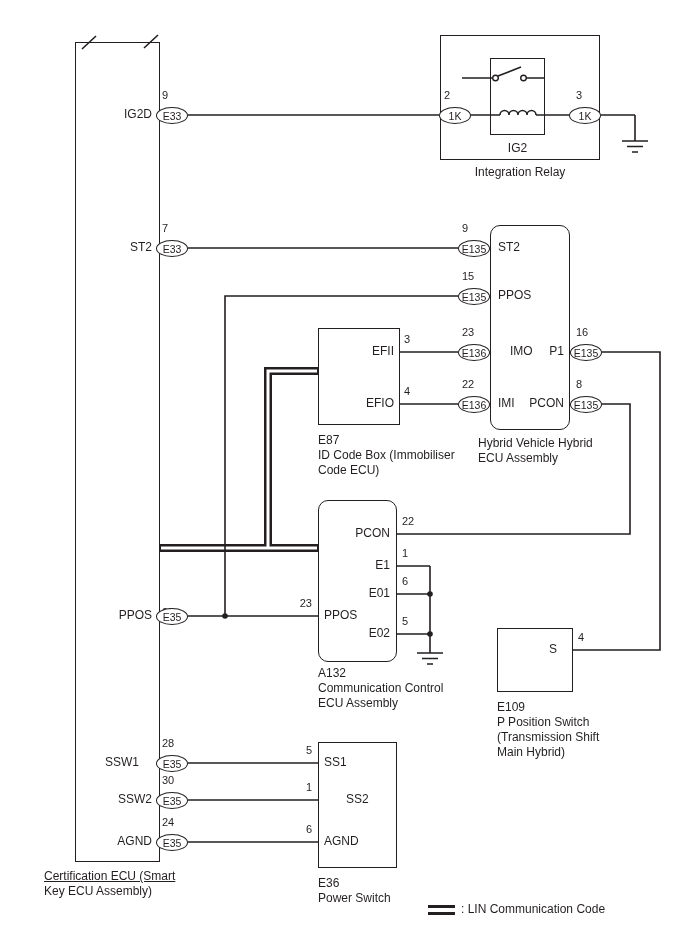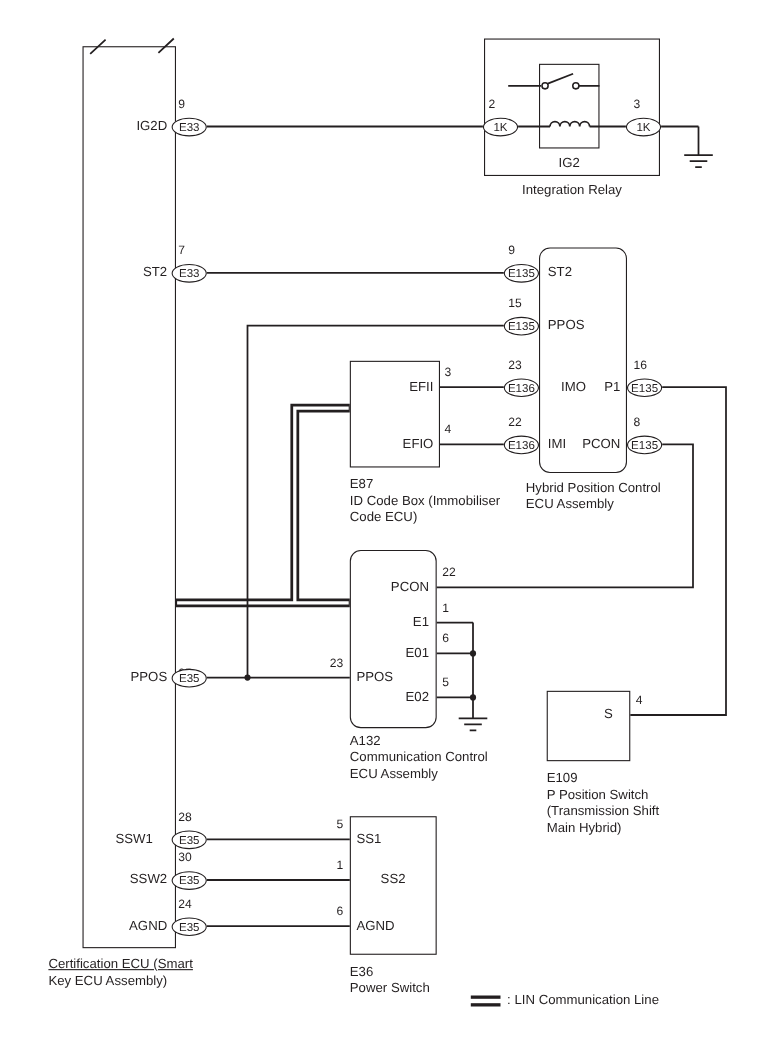--- a/index.html
+++ b/index.html
@@ -106,21 +106,21 @@
   <div class="num" style="left:576px;top:326px;">16</div>
   <div class="num" style="left:576px;top:378px;">8</div>
 
   <div class="oval" style="left:458px;top:240px;">E135</div>
   <div class="oval" style="left:458px;top:288px;">E135</div>
   <div class="oval" style="left:458px;top:344px;">E136</div>
   <div class="oval" style="left:458px;top:396px;">E136</div>
   <div class="oval" style="left:570px;top:344px;">E135</div>
   <div class="oval" style="left:570px;top:396px;">E135</div>
 
-  <div class="lbl" style="left:478px;top:436px;">Hybrid Position Control</div>
+  <div class="lbl" style="left:478px;top:436px;">Hybrid Vehicle Hybrid</div>
   <div class="lbl" style="left:478px;top:451px;">ECU Assembly</div>
 
   <div class="lbl tr" style="left:344px;top:344px;width:50px;">EFII</div>
   <div class="lbl tr" style="left:344px;top:396px;width:50px;">EFIO</div>
   <div class="num" style="left:404px;top:333px;">3</div>
   <div class="num" style="left:404px;top:385px;">4</div>
   <div class="lbl" style="left:318px;top:433px;">E87</div>
   <div class="lbl" style="left:318px;top:448px;">ID Code Box (Immobiliser</div>
   <div class="lbl" style="left:318px;top:463px;">Code ECU)</div>
 
@@ -148,15 +148,15 @@
   <div class="lbl" style="left:324px;top:755px;">SS1</div>
   <div class="lbl" style="left:324px;top:792px;margin-left:22px;">SS2</div>
   <div class="lbl" style="left:324px;top:834px;">AGND</div>
   <div class="num tr" style="left:286px;top:744px;width:26px;">5</div>
   <div class="num tr" style="left:286px;top:781px;width:26px;">1</div>
   <div class="num tr" style="left:286px;top:823px;width:26px;">6</div>
   <div class="lbl" style="left:318px;top:876px;">E36</div>
   <div class="lbl" style="left:318px;top:891px;">Power Switch</div>
 
   <div class="lin-swatch"></div>
-  <div class="lbl" style="left:461px;top:902px;">: LIN Communication Line</div>
+  <div class="lbl" style="left:461px;top:902px;">: LIN Communication Code</div>
 
 </div>
 
 </body></html>

